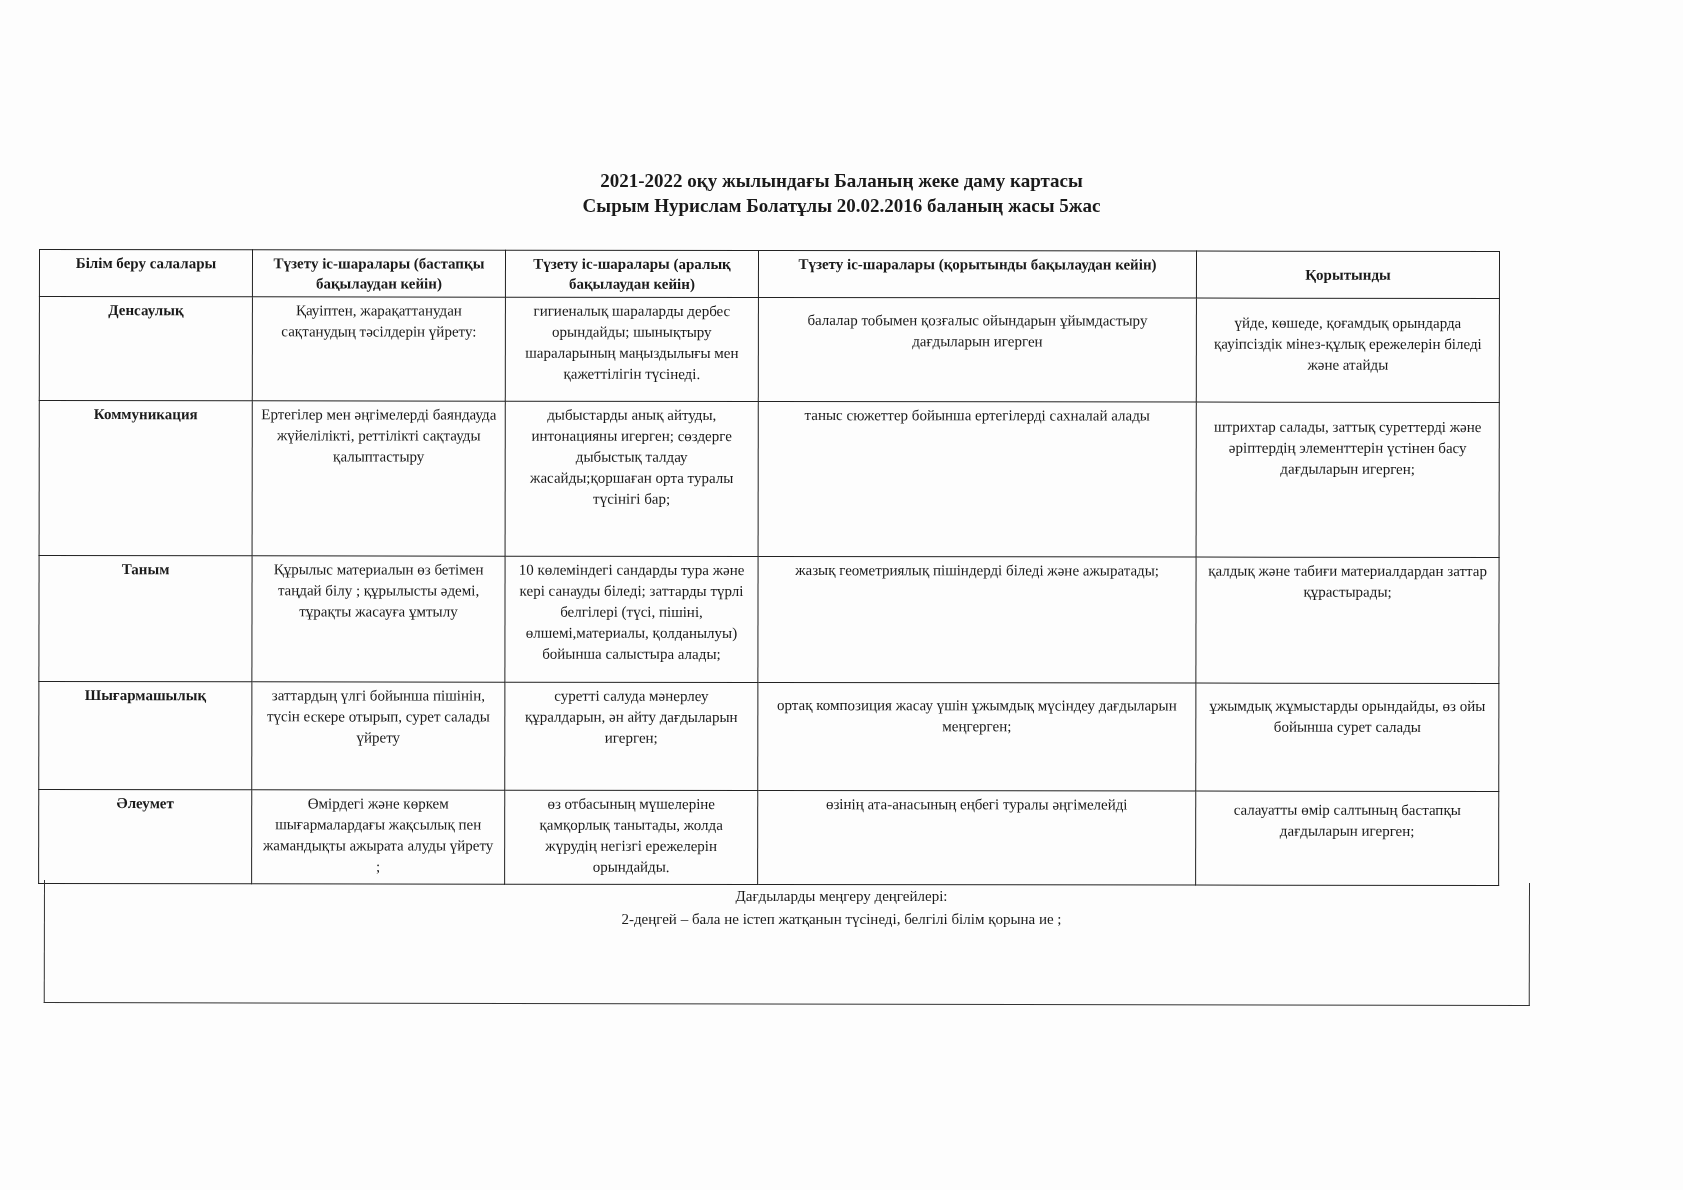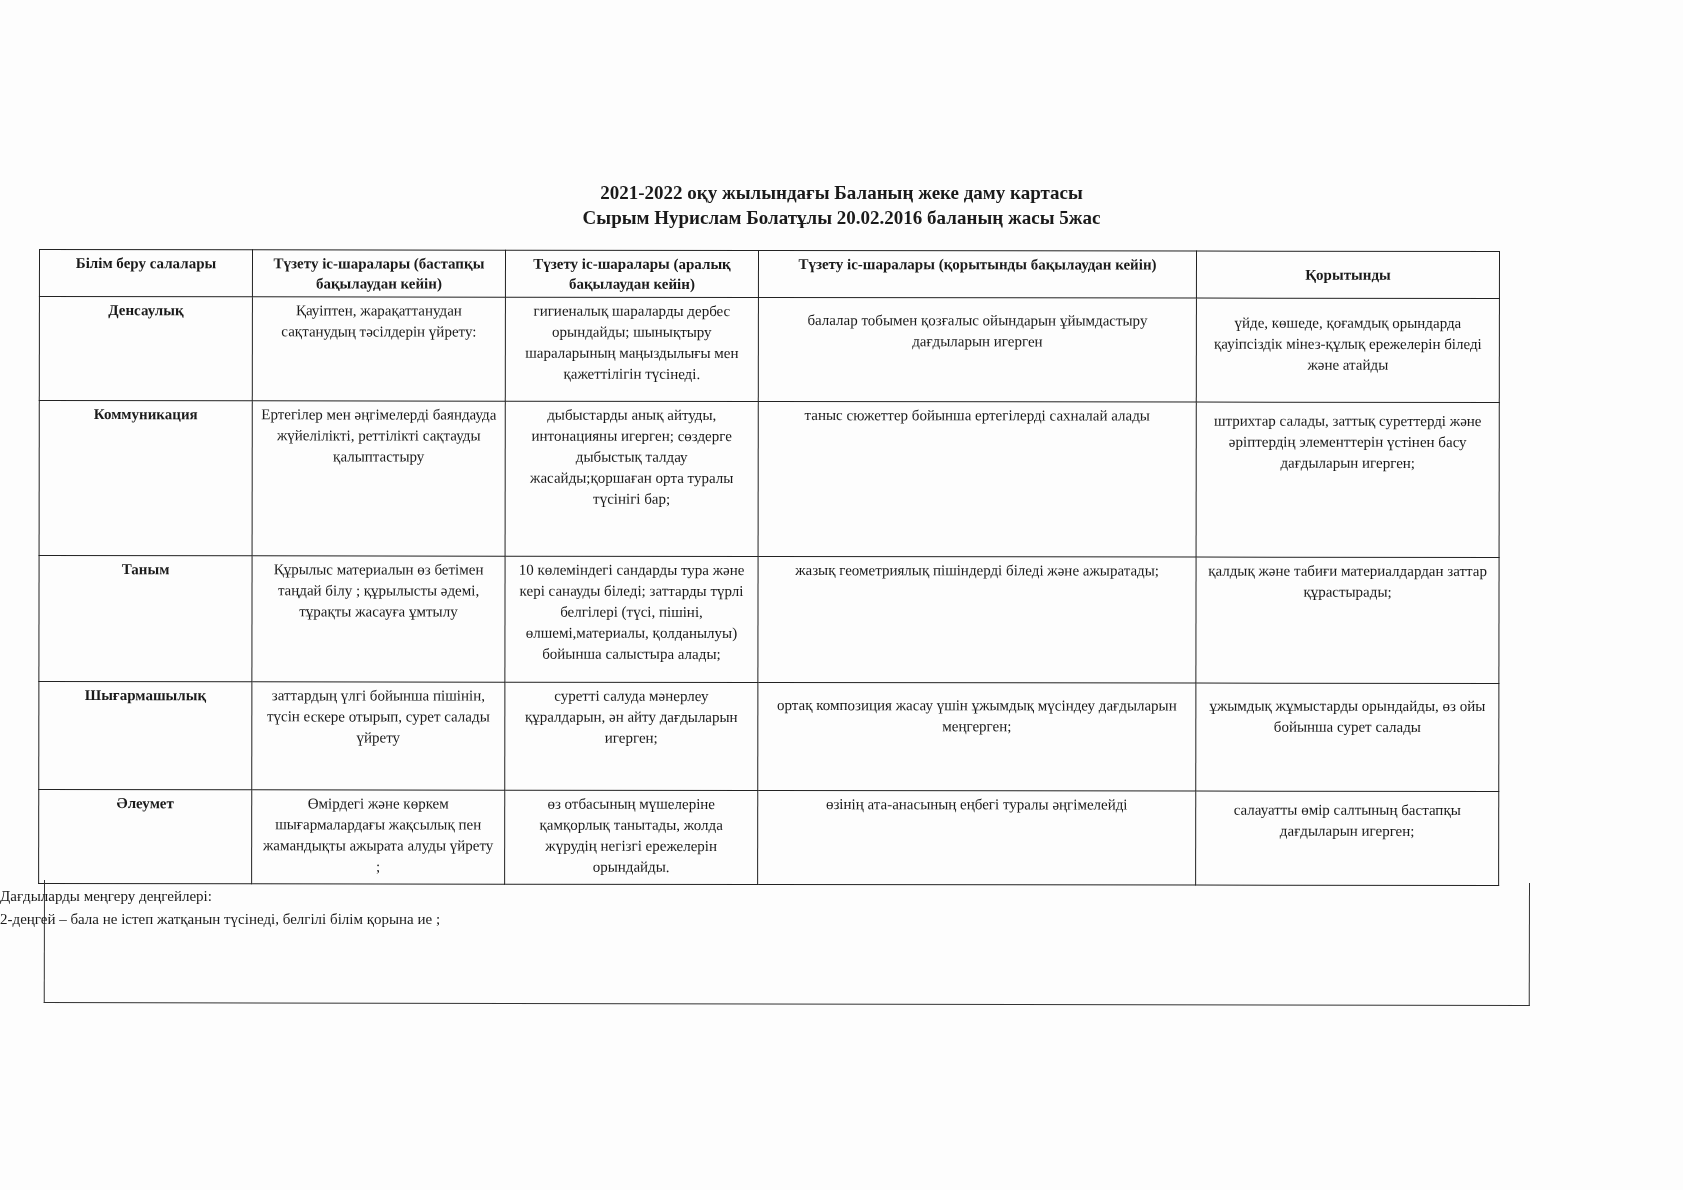--- a/index.html
+++ b/index.html
@@ -1,20 +1,20 @@
 <!DOCTYPE html>
 <html><head>
 <meta charset="utf-8">
 <style>
   html, body { margin: 0; padding: 0; }
   body {
     width: 1683px; height: 1190px; background: #fdfdfd; position: relative; overflow: hidden;
     font-family: "Liberation Serif", "DejaVu Serif", serif; color: #1a1a1a;
   }
-  .title-block { position: absolute; left: 0; top: 180px; width: 1683px; text-align: center; }
+  .title-block { position: absolute; left: 0; top: 168px; width: 1683px; text-align: center; }
   .title-line { font-weight: bold; font-size: 19px; line-height: 25px; }
 
   .main-table {
     position: absolute; left: 39px; top: 249px;
     border-collapse: collapse; table-layout: fixed; width: 1460px;
     transform: rotate(0.08deg); transform-origin: left top;
   }
   .main-table td, .main-table th {
     border: 1.5px solid #222; vertical-align: top; text-align: center;
     font-size: 15px; line-height: 21px; padding: 3px 8px; font-weight: normal;
@@ -32,21 +32,21 @@
   tr.r2 { height: 155px; }
   tr.r3 { height: 126px; }
   tr.r4 { height: 108px; }
   tr.r5 { height: 94px; }
 
   .notes-box {
     position: absolute; left: 44px; top: 880px; width: 1484px; height: 122px;
     border-left: 1.5px solid #333; border-right: 1.5px solid #333; border-bottom: 1.5px solid #333;
     transform: rotate(0.12deg); transform-origin: left top;
   }
-  .notes { position: absolute; left: 0; top: 885px; width: 1683px; text-align: left; }
+  .notes { position: absolute; left: 0; top: 885px; width: 1683px; text-align: center; }
   .note-line { font-size: 15px; line-height: 23px; }
 </style>
 </head>
 <body>
 
 <div class="title-block">
   <div class="title-line">2021-2022 оқу жылындағы Баланың жеке даму картасы</div>
   <div class="title-line">Сырым Нурислам Болатұлы 20.02.2016 баланың жасы 5жас</div>
 </div>
 
@@ -71,21 +71,21 @@
     <td>Қауіптен, жарақаттанудан сақтанудың тәсілдерін үйрету:</td>
     <td>гигиеналық шараларды дербес орындайды; шынықтыру шараларының маңыздылығы мен қажеттілігін түсінеді.</td>
     <td style="padding-top:12px;">балалар тобымен қозғалыс ойындарын ұйымдастыру дағдыларын игерген</td>
     <td style="padding-top:14px;">үйде, көшеде, қоғамдық орындарда қауіпсіздік мінез-құлық ережелерін біледі және атайды</td>
   </tr>
   <tr class="r2">
     <td class="area">Коммуникация</td>
     <td>Ертегілер мен әңгімелерді баяндауда жүйелілікті, реттілікті сақтауды  қалыптастыру</td>
     <td>дыбыстарды анық айтуды, интонацияны игерген; сөздерге дыбыстық талдау жасайды;қоршаған орта туралы түсінігі бар;</td>
     <td>таныс сюжеттер бойынша ертегілерді сахналай алады</td>
-    <td style="padding-top:8px;">штрихтар салады, заттық суреттерді және әріптердің элементтерін үстінен басу дағдыларын игерген;</td>
+    <td style="padding-top:14px;">штрихтар салады, заттық суреттерді және әріптердің элементтерін үстінен басу дағдыларын игерген;</td>
   </tr>
   <tr class="r3">
     <td class="area">Таным</td>
     <td>Құрылыс материалын өз бетімен таңдай білу ; құрылысты әдемі, тұрақты жасауға ұмтылу</td>
     <td>10 көлеміндегі сандарды тура және кері санауды біледі; заттарды түрлі белгілері  (түсі, пішіні, өлшемі,материалы, қолданылуы) бойынша салыстыра алады;</td>
     <td>жазық геометриялық пішіндерді біледі және ажыратады;</td>
     <td>қалдық және табиғи материалдардан заттар құрастырады;</td>
   </tr>
   <tr class="r4">
     <td class="area">Шығармашылық</td>

